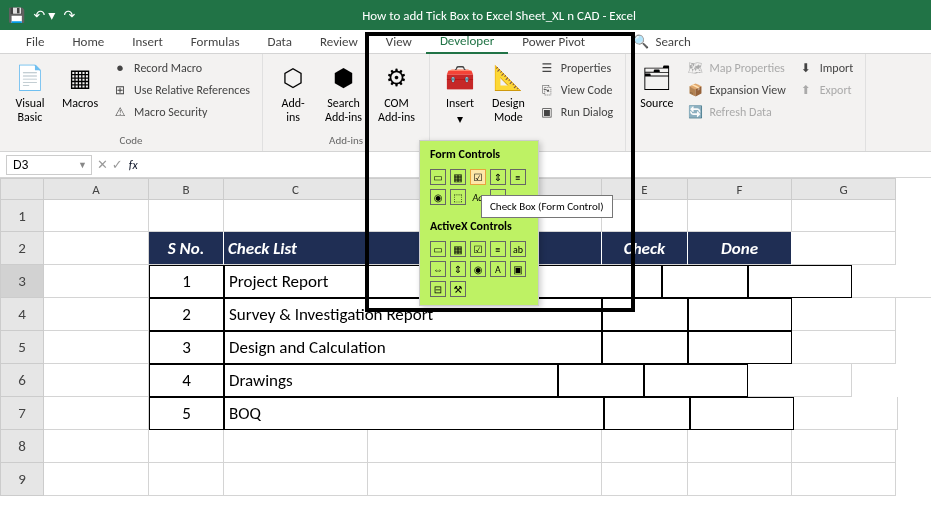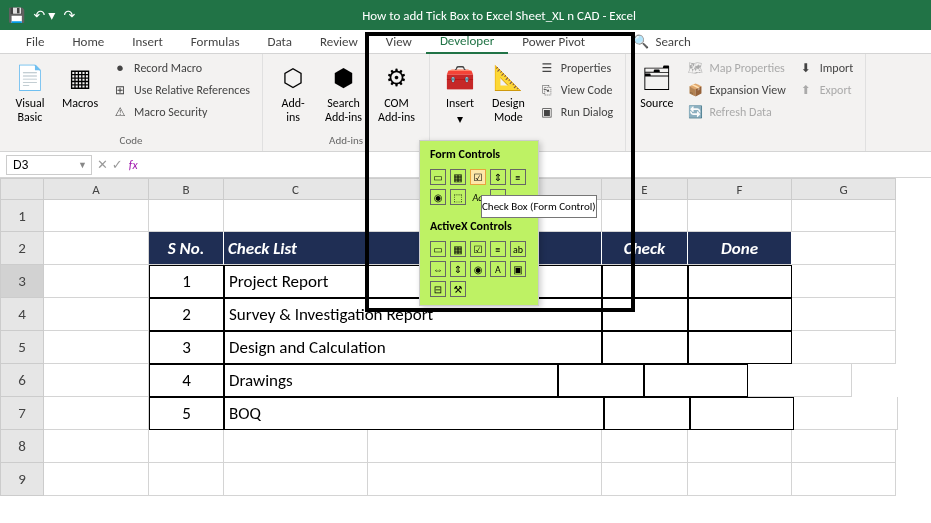--- a/index.html
+++ b/index.html
@@ -22,21 +22,21 @@
     .big-button { display: flex; flex-direction: column; align-items: center; gap: 2px; padding: 4px 6px; cursor: pointer; text-align: center; line-height: 1.2; }
     .btn-icon-lg { width: 32px; height: 32px; display: flex; align-items: center; justify-content: center; font-size: 24px; }
     .small-buttons { display: flex; flex-direction: column; gap: 2px; }
     .small-button { display: flex; align-items: center; gap: 6px; padding: 2px 4px; cursor: pointer; white-space: nowrap; color: #444; }
     .small-button.disabled { color: #aaa; cursor: default; }
     .btn-icon-sm { width: 16px; height: 16px; display: inline-flex; align-items: center; justify-content: center; font-size: 12px; }
     
     .namebox-row { height: 26px; display: flex; align-items: center; border-bottom: 1px solid #d4d4d4; background: #fff; }
     .namebox { width: 86px; padding: 2px 6px; border: 1px solid #ccc; margin-left: 6px; font-size: 12px; background: #fff; }
     .fx-icons { display: flex; gap: 4px; margin-left: 10px; color: #999; font-size: 13px; }
-    .fx-label { margin-left: 6px; font-style: italic; color: #a21caf; }
+    .fx-label { margin-left: 6px; font-style: italic; color: #0f172a; }
     
     .sheet { display: flex; }
     .col-headers { display: flex; }
     .corner { width: 44px; height: 22px; border: 1px solid #ccc; background: #e6e6e6; }
     .col-h { height: 22px; border: 1px solid #ccc; border-left: none; background: #e6e6e6; display: flex; align-items: center; justify-content: center; font-size: 13px; color: #444; }
     .row { display: flex; }
     .row-h { width: 44px; border: 1px solid #ccc; border-top: none; background: #e6e6e6; display: flex; align-items: center; justify-content: center; font-size: 15px; color: #444; }
     .row-h.sel { background: #d2d2d2; }
     .cell { border: 1px solid #d4d4d4; border-top: none; border-left: none; background: #fff; padding: 0 4px; display: flex; align-items: center; font-size: 17px; font-family: Calibri; }
     .header-cell { background: #1f2e54 !important; color: #fff; font-weight: bold; font-style: italic; border-right: 1px solid #fff; }
@@ -56,21 +56,21 @@
     
     .selected-cell { outline: none; position: relative; }
     
     .black-frame { position: absolute; top: 32px; left: 365px; width: 270px; height: 280px; border: 4px solid #000; pointer-events: none; }
     
     .insert-dropdown { position: absolute; top: 140px; left: 419px; width: 120px; background: #bef264; border: 1px solid #ccc; box-shadow: 2px 2px 6px rgba(0,0,0,0.2); z-index: 20; }
     .dd-section-title { font-weight: bold; padding: 6px 10px 4px; font-size: 12px; }
     .dd-icons { display: flex; flex-wrap: wrap; gap: 4px; padding: 4px 10px 8px; }
     .dd-icon { width: 16px; height: 16px; border: 1px solid #666; display: flex; align-items: center; justify-content: center; font-size: 10px; cursor: pointer; }
     .dd-icon.hover { background: #fde7a8; border: 1px solid #e8a33d; }
-    .tooltip { position: absolute; top: 195px; left: 481px; background: #fff; border: 1px solid #767676; padding: 4px 0; font-size: 11px; white-space: nowrap; z-index: 30; }
+    .tooltip { position: absolute; top: 195px; left: 481px; background: #fff; border: 1px solid #767676; padding: 4px 8px; font-size: 11px; white-space: nowrap; z-index: 30; }
   </style>
 </head>
 <body>
 
 <div class="titlebar">
   <div class="qat">
     <span class="qat-icon">💾</span>
     <span class="qat-icon">↶ ▾</span>
     <span class="qat-icon">↷</span>
   </div>
@@ -243,21 +243,21 @@
         <div class="cell col-B r header-cell center">S No.</div>
         <div class="cell r header-cell" style="width:378px">Check List</div>
         <div class="cell col-E r header-cell center">Check</div>
         <div class="cell col-F r header-cell center">Done</div>
         <div class="cell col-G r"></div>
       </div>
     <div class="row">
         <div class="row-h r sel">3</div>
         <div class="cell col-A r"></div>
         <div class="cell col-B r bordered center">1</div>
-        <div class="cell r bordered" style="width:378px">Project Report</div>
+        <div class="cell r bordered" style="width:438px">Project Report</div>
         <div class="cell col-E r bordered selected-cell"></div>
         <div class="cell col-F r bordered"></div>
         <div class="cell col-G r"></div>
       </div>
     <div class="row">
         <div class="row-h r">4</div>
         <div class="cell col-A r"></div>
         <div class="cell col-B r bordered center">2</div>
         <div class="cell r bordered" style="width:378px">Survey &amp; Investigation Report</div>
         <div class="cell col-E r bordered"></div>

